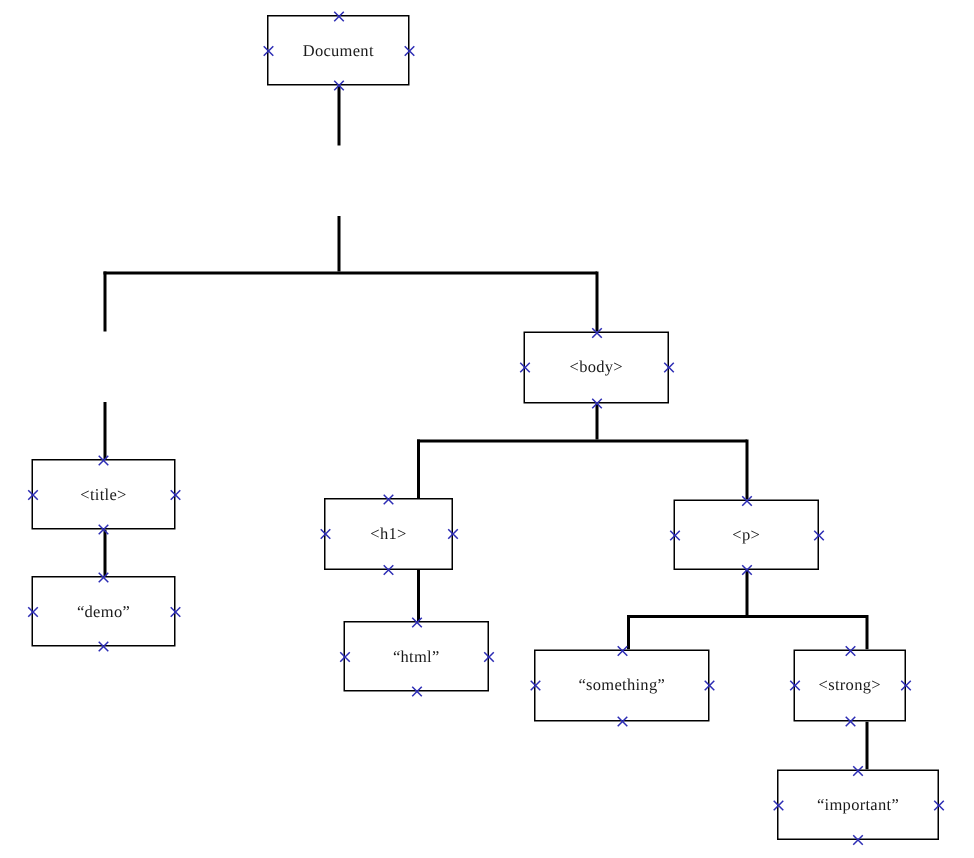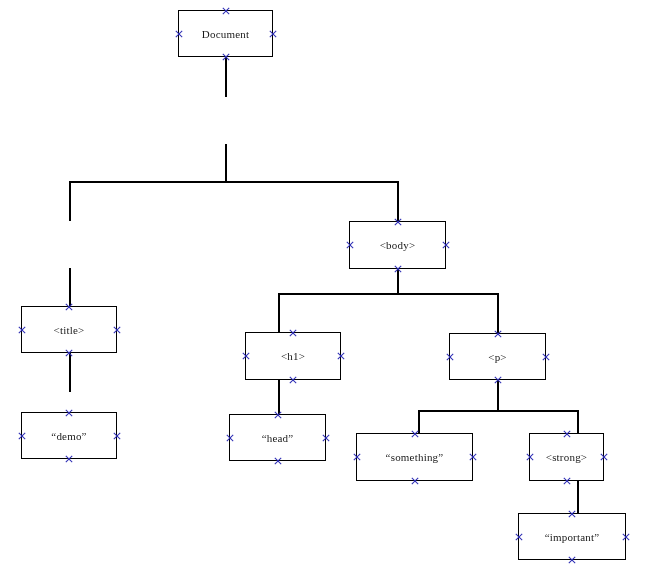--- a/index.html
+++ b/index.html
@@ -59,22 +59,22 @@
   .edge { position: absolute; background: #000000; z-index: 1; }
   .edge.v { width: 1.5px; }
   .edge.h { height: 1.5px; }
 
   
   #n-document  { left: 178px; top: 10px;  width: 95px;  height: 47px; }
   #n-html      { left: 178px; top: 97px;  width: 95px;  height: 47px; }
   #n-head      { left: 21px;  top: 221px; width: 96px;  height: 47px; }
   #n-body      { left: 349px; top: 221px; width: 97px;  height: 48px; }
   #n-title     { left: 21px;  top: 306px; width: 96px;  height: 47px; }
-  #n-demo      { left: 21px;  top: 412px; width: 96px;  height: 47px; }
-  #n-h1        { left: 245px; top: 332px; width: 96px;  height: 48px; text-align: center; }
+  #n-demo      { left: 21px;  top: 384px; width: 96px;  height: 47px; }
+  #n-h1        { left: 216px; top: 332px; width: 86px;  height: 48px; text-align: center; }
   #n-p         { left: 449px; top: 333px; width: 97px;  height: 47px; }
   #n-topic     { left: 229px; top: 414px; width: 97px;  height: 47px; }
   #n-something { left: 356px; top: 433px; width: 117px; height: 48px; }
   #n-strong    { left: 529px; top: 433px; width: 75px;  height: 48px; text-align: right; }
   #n-important { left: 518px; top: 513px; width: 108px; height: 47px; }
 
   
   #e-doc-html      { left: 225px; top: 57px;  height: 40px; }
   #e-html-stem     { left: 225px; top: 144px; height: 37px; }
   #e-html-bar      { left: 69px;  top: 181px; width: 329px; }
@@ -164,21 +164,21 @@
     <span class="cp cp-w"></span>
     <span class="cp cp-e"></span>
     <span class="label">&lt;p&gt;</span>
   </div>
 
   <div class="node" id="n-topic">
     <span class="cp cp-n"></span>
     <span class="cp cp-s"></span>
     <span class="cp cp-w"></span>
     <span class="cp cp-e"></span>
-    <span class="label">“head”</span>
+    <span class="label">“html”</span>
   </div>
 
   <div class="node" id="n-something">
     <span class="cp cp-n"></span>
     <span class="cp cp-s"></span>
     <span class="cp cp-w"></span>
     <span class="cp cp-e"></span>
     <span class="label">“something”</span>
   </div>
 

